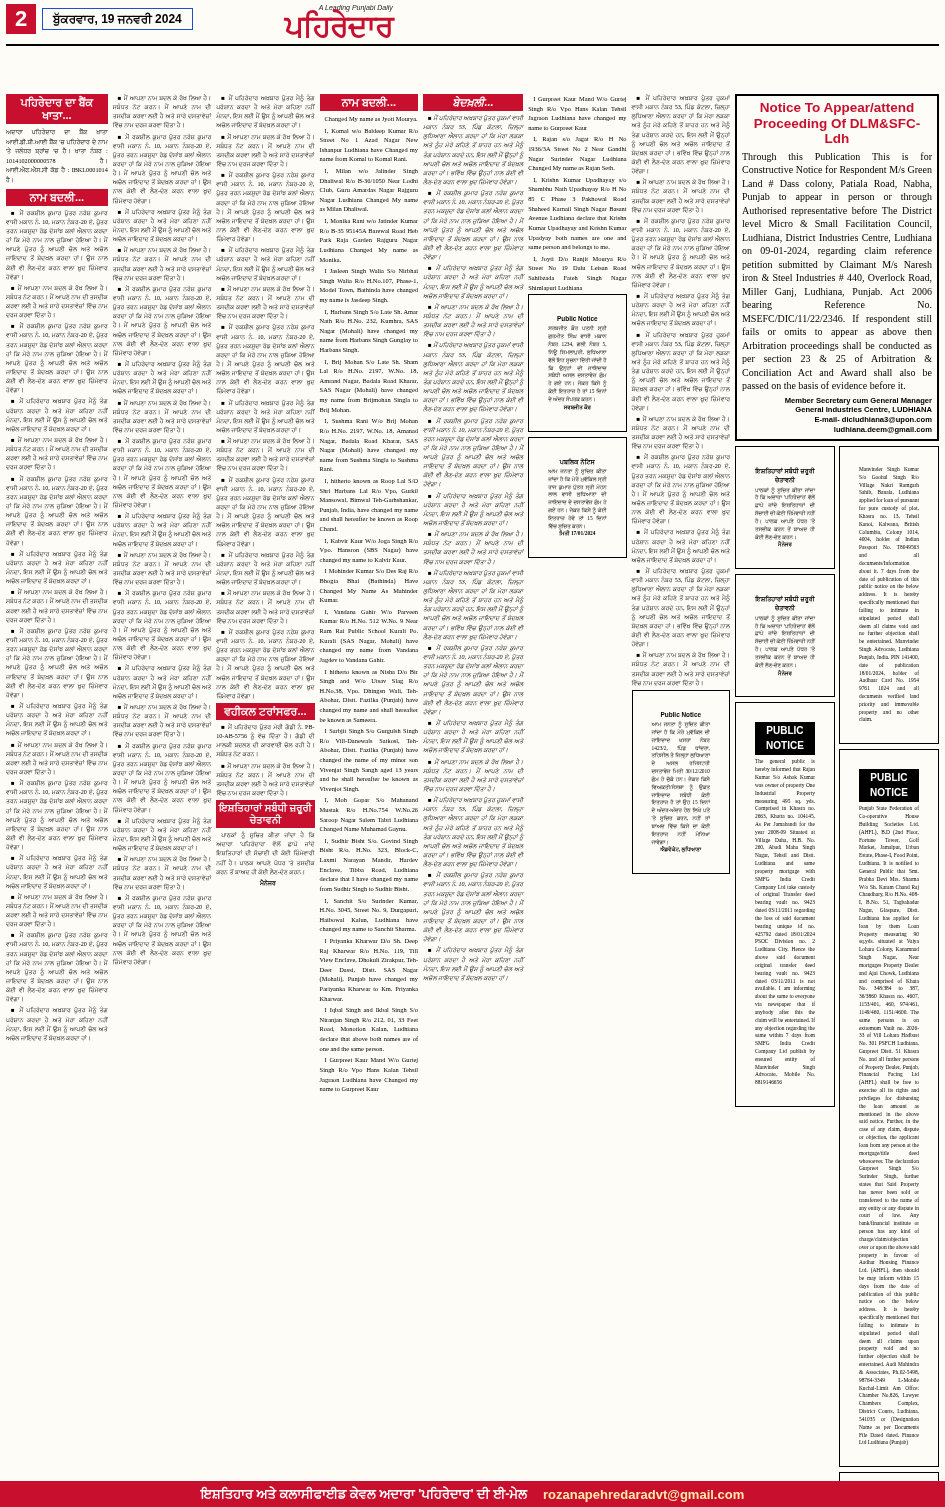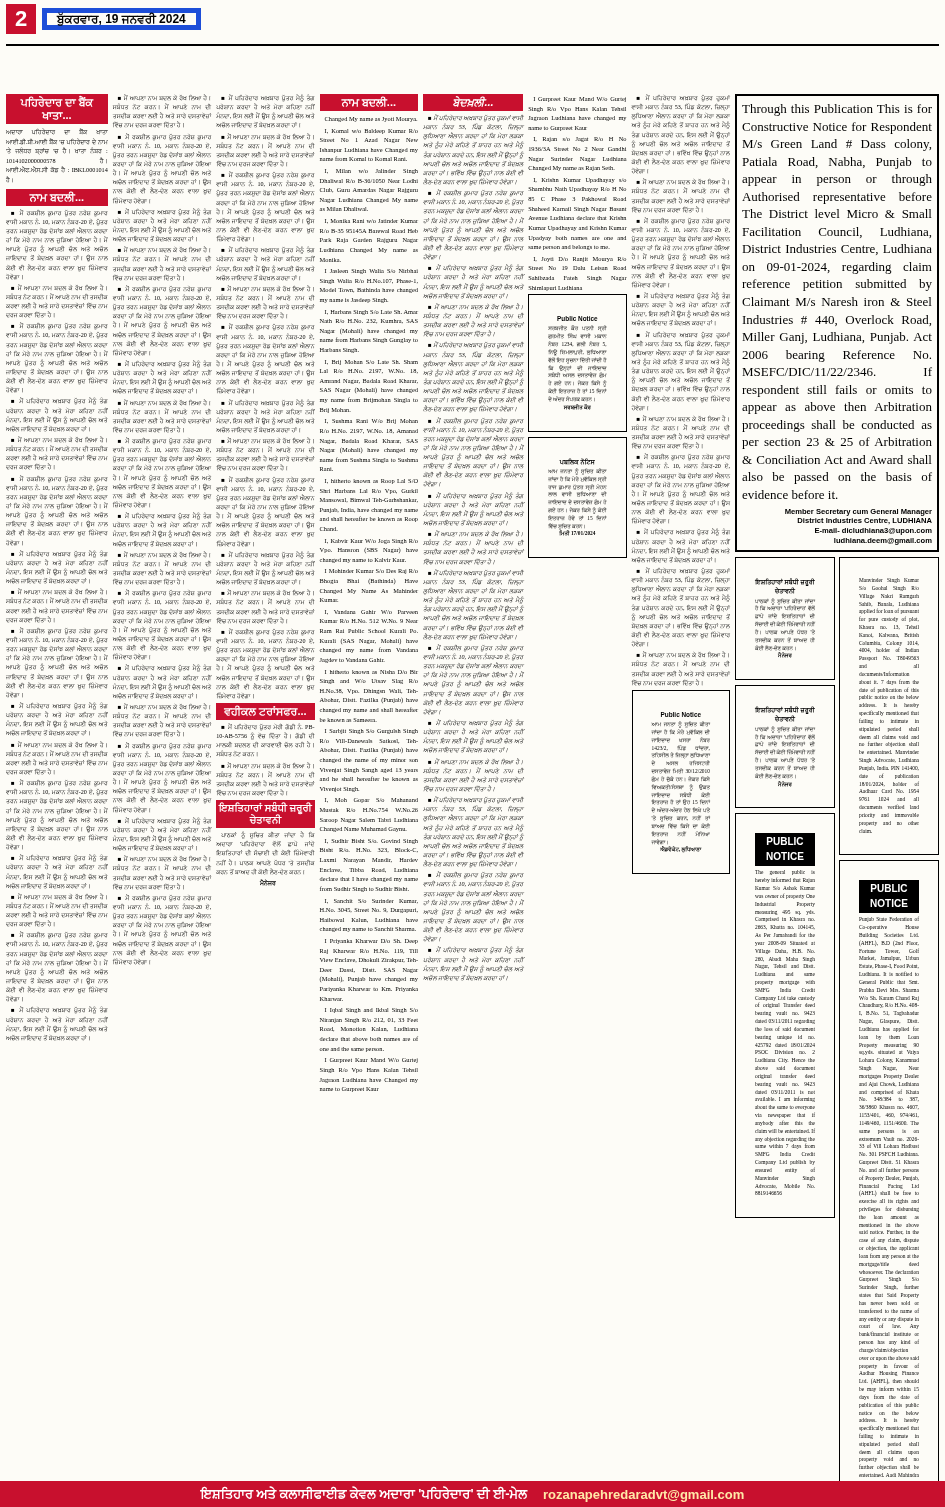--- a/index.html
+++ b/index.html
@@ -25,21 +25,21 @@
   }
   .page-num {
     width: 30px; height: 30px;
     background: #c8102e; color: #fff;
     font-family: "Liberation Sans", sans-serif;
     font-weight: bold; font-size: 22px;
     display: flex; align-items: center; justify-content: center;
     margin-right: 6px;
   }
   .mast-date {
-    border: 5px solid #1d4ed8;
+    border: 1px solid #1d4ed8;
     padding: 3px 10px;
     font-size: 12px; font-weight: bold;
     height: 22px; display:flex; align-items:center;
     margin-top: 4px;
     font-family: "Liberation Sans", sans-serif;
   }
   .mast-email {
     flex: 1;
     text-align: center;
     font-size: 13px; font-weight: bold;
@@ -111,21 +111,21 @@
   .notice h3 {
     margin: 0 0 3px 0;
     text-align: center;
     font-family: "Liberation Sans", sans-serif;
     color: #c8102e;
     font-size: 13.5px;
     line-height: 1.15;
   }
   .notice p {
     margin: 0 0 3px 0;
-    font-size: 13px;
+    font-size: 10px;
     line-height: 1.35;
     text-align: justify;
   }
   .notice .sig {
     text-align: right; font-weight: bold; font-size: 7.6px;
     font-family: "Liberation Sans", sans-serif;
     line-height: 1.3;
   }
 
   .pubnotice-head {
@@ -158,20 +158,24 @@
   .bold { font-weight:bold; }
 </style>
 </head>
 <body>
 
 <div class="page">
 
   <div class="masthead">
     <div class="page-num">2</div>
     <div class="mast-date">ਬੁੱਕਰਵਾਰ, 19 ਜਨਵਰੀ 2024</div>
+    <div class="mast-logo">
+      <div class="logo-tag">A Leading Punjabi Daily</div>
+      <div class="logo-word">ਪਹਿਰੇਦਾਰ</div>
+    </div>
   </div>
   <div class="mast-rule"></div>
 
   <div class="grid">
 
     <div class="colA">
       <div class="sechead">ਪਹਿਰੇਦਾਰ ਦਾ ਬੈਂਕ ਖਾਤਾ...</div>
       <div class="bank">ਅਦਾਰਾ ਪਹਿਰੇਦਾਰ ਦਾ ਬੈਂਕ ਖਾਤਾ ਆਈ.ਡੀ.ਬੀ.ਆਈ ਬੈਂਕ 'ਚ ਪਹਿਰੇਦਾਰ ਦੇ ਨਾਮ 'ਤੇ ਜਲੰਧਰ ਬ੍ਰਾਂਚ 'ਚ ਹੈ। ਖਾਤਾ ਨੰਬਰ : 1014102000000578 ਹੈ। ਆਈ.ਐਫ.ਐਸ.ਸੀ ਕੋਡ ਹੈ : IBKL0001014 ਹੈ।</div>
       <div class="sechead">ਨਾਮ ਬਦਲੀ...</div>
       <div class="bt">
@@ -324,23 +328,24 @@
       </div>
       <div class="mini">
         <h4>Public Notice</h4>
         <div>ਆਮ ਜਨਤਾ ਨੂੰ ਸੂਚਿਤ ਕੀਤਾ ਜਾਂਦਾ ਹੈ ਕਿ ਮੇਰੇ ਮੁਵੱਕਿਲ ਦੀ ਜਾਇਦਾਦ ਖਸਰਾ ਨੰਬਰ 1423/2, ਪਿੰਡ ਧਾਂਦਰਾ, ਤਹਿਸੀਲ ਤੇ ਜ਼ਿਲ੍ਹਾ ਲੁਧਿਆਣਾ ਦੇ ਅਸਲ ਰਜਿਸਟਰੀ ਦਸਤਾਵੇਜ਼ ਮਿਤੀ 30/12/2010 ਗੁੰਮ ਹੋ ਚੁੱਕੇ ਹਨ। ਜੇਕਰ ਕਿਸੇ ਵਿਅਕਤੀ/ਸੰਸਥਾ ਨੂੰ ਉਕਤ ਜਾਇਦਾਦ ਸਬੰਧੀ ਕੋਈ ਇਤਰਾਜ਼ ਹੈ ਤਾਂ ਉਹ 15 ਦਿਨਾਂ ਦੇ ਅੰਦਰ-ਅੰਦਰ ਹੇਠ ਲਿਖੇ ਪਤੇ 'ਤੇ ਸੂਚਿਤ ਕਰਨ, ਨਹੀਂ ਤਾਂ ਬਾਅਦ ਵਿੱਚ ਕਿਸੇ ਦਾ ਕੋਈ ਇਤਰਾਜ਼ ਨਹੀਂ ਮੰਨਿਆ ਜਾਵੇਗਾ।</div>
         <div class="ctr bold">ਐਡਵੋਕੇਟ, ਲੁਧਿਆਣਾ</div>
       </div>
     </div>
 
     <div class="rail">
       <div class="notice">
+        <h3>Notice To Appear/attend Proceeding Of DLM&amp;SFC-Ldh</h3>
         <p>Through this Publication This is for Constructive Notice for Respondent M/s Green Land # Dass colony, Patiala Road, Nabha, Punjab to appear in person or through Authorised representative before The District level Micro &amp; Small Facilitation Council, Ludhiana, District Industries Centre, Ludhiana on 09-01-2024, regarding claim reference petition submitted by Claimant M/s Naresh iron &amp; Steel Industries # 440, Overlock Road, Miller Ganj, Ludhiana, Punjab. Act 2006 bearing Reference No. MSEFC/DIC/11/22/2346. If respondent still fails or omits to appear as above then Arbitration proceedings shall be conducted as per section 23 &amp; 25 of Arbitration &amp; Conciliation Act and Award shall also be passed on the basis of evidence before it.</p>
         <div class="sig">Member Secretary cum General Manager</div>
-        <div class="sig">District Industries Centre, LUDHIANA</div>
+        <div class="sig">General Industries Centre, LUDHIANA</div>
         <div class="sig mail">E-mail- dicludhiana3@upon.com</div>
         <div class="sig mail">ludhiana.deem@gmail.com</div>
       </div>
 
       <div style="display:flex; gap:4px;">
         <div style="width:100px;">
           <div class="mini">
             <h4>ਇਸ਼ਤਿਹਾਰਾਂ ਸਬੰਧੀ ਜ਼ਰੂਰੀ ਚੇਤਾਵਨੀ</h4>
             <div>ਪਾਠਕਾਂ ਨੂੰ ਸੂਚਿਤ ਕੀਤਾ ਜਾਂਦਾ ਹੈ ਕਿ ਅਦਾਰਾ 'ਪਹਿਰੇਦਾਰ' ਵੱਲੋਂ ਛਾਪੇ ਜਾਂਦੇ ਇਸ਼ਤਿਹਾਰਾਂ ਦੀ ਸੱਚਾਈ ਦੀ ਕੋਈ ਜ਼ਿੰਮੇਵਾਰੀ ਨਹੀਂ ਹੈ। ਪਾਠਕ ਆਪਣੇ ਪੱਧਰ 'ਤੇ ਤਸਦੀਕ ਕਰਨ ਤੋਂ ਬਾਅਦ ਹੀ ਕੋਈ ਲੈਣ-ਦੇਣ ਕਰਨ।</div>
             <div class="ctr bold">ਮੈਨੇਜਰ</div>

